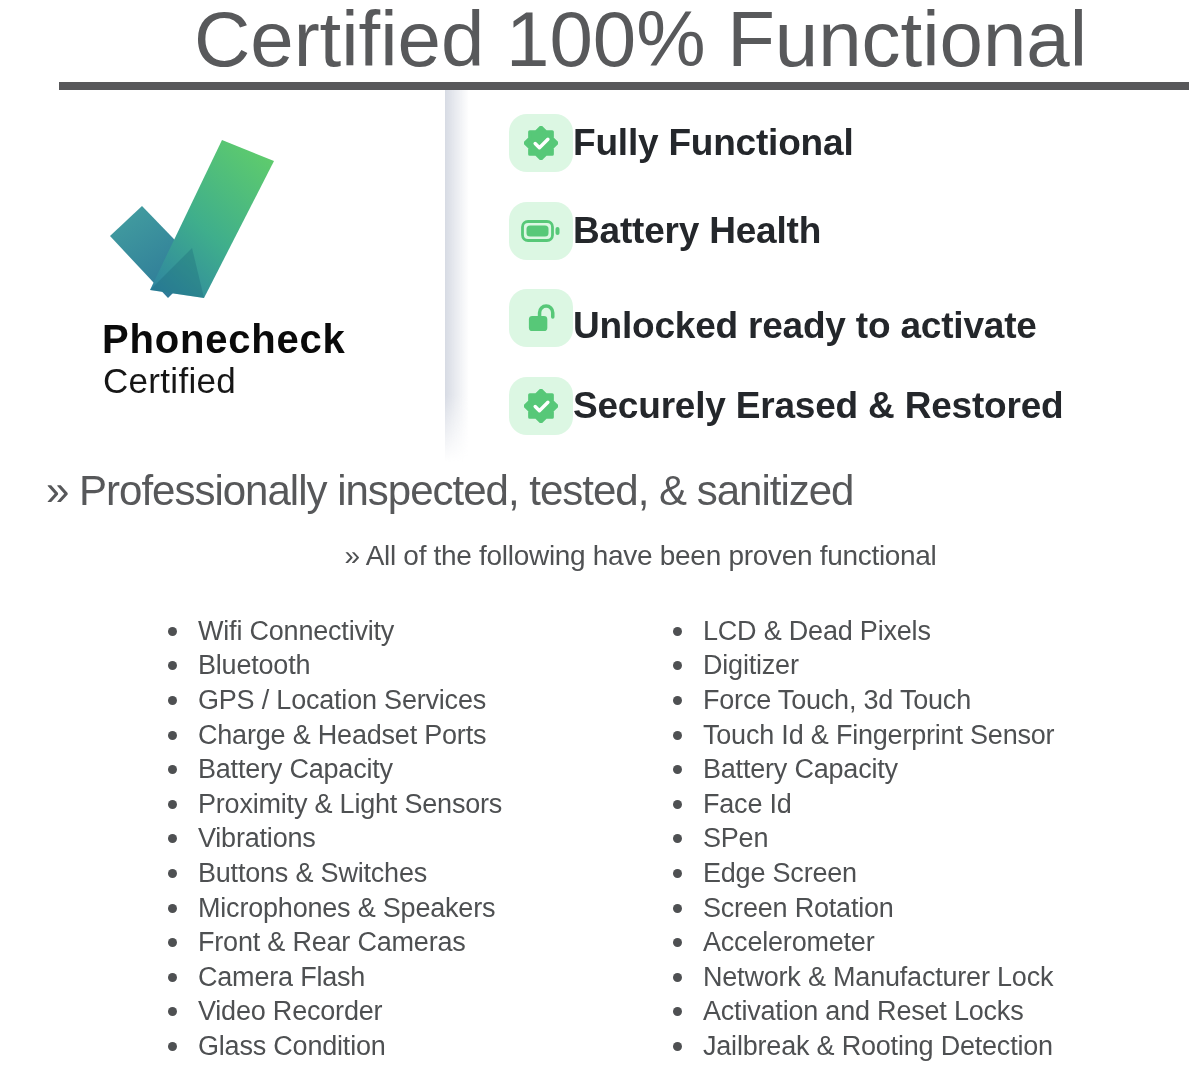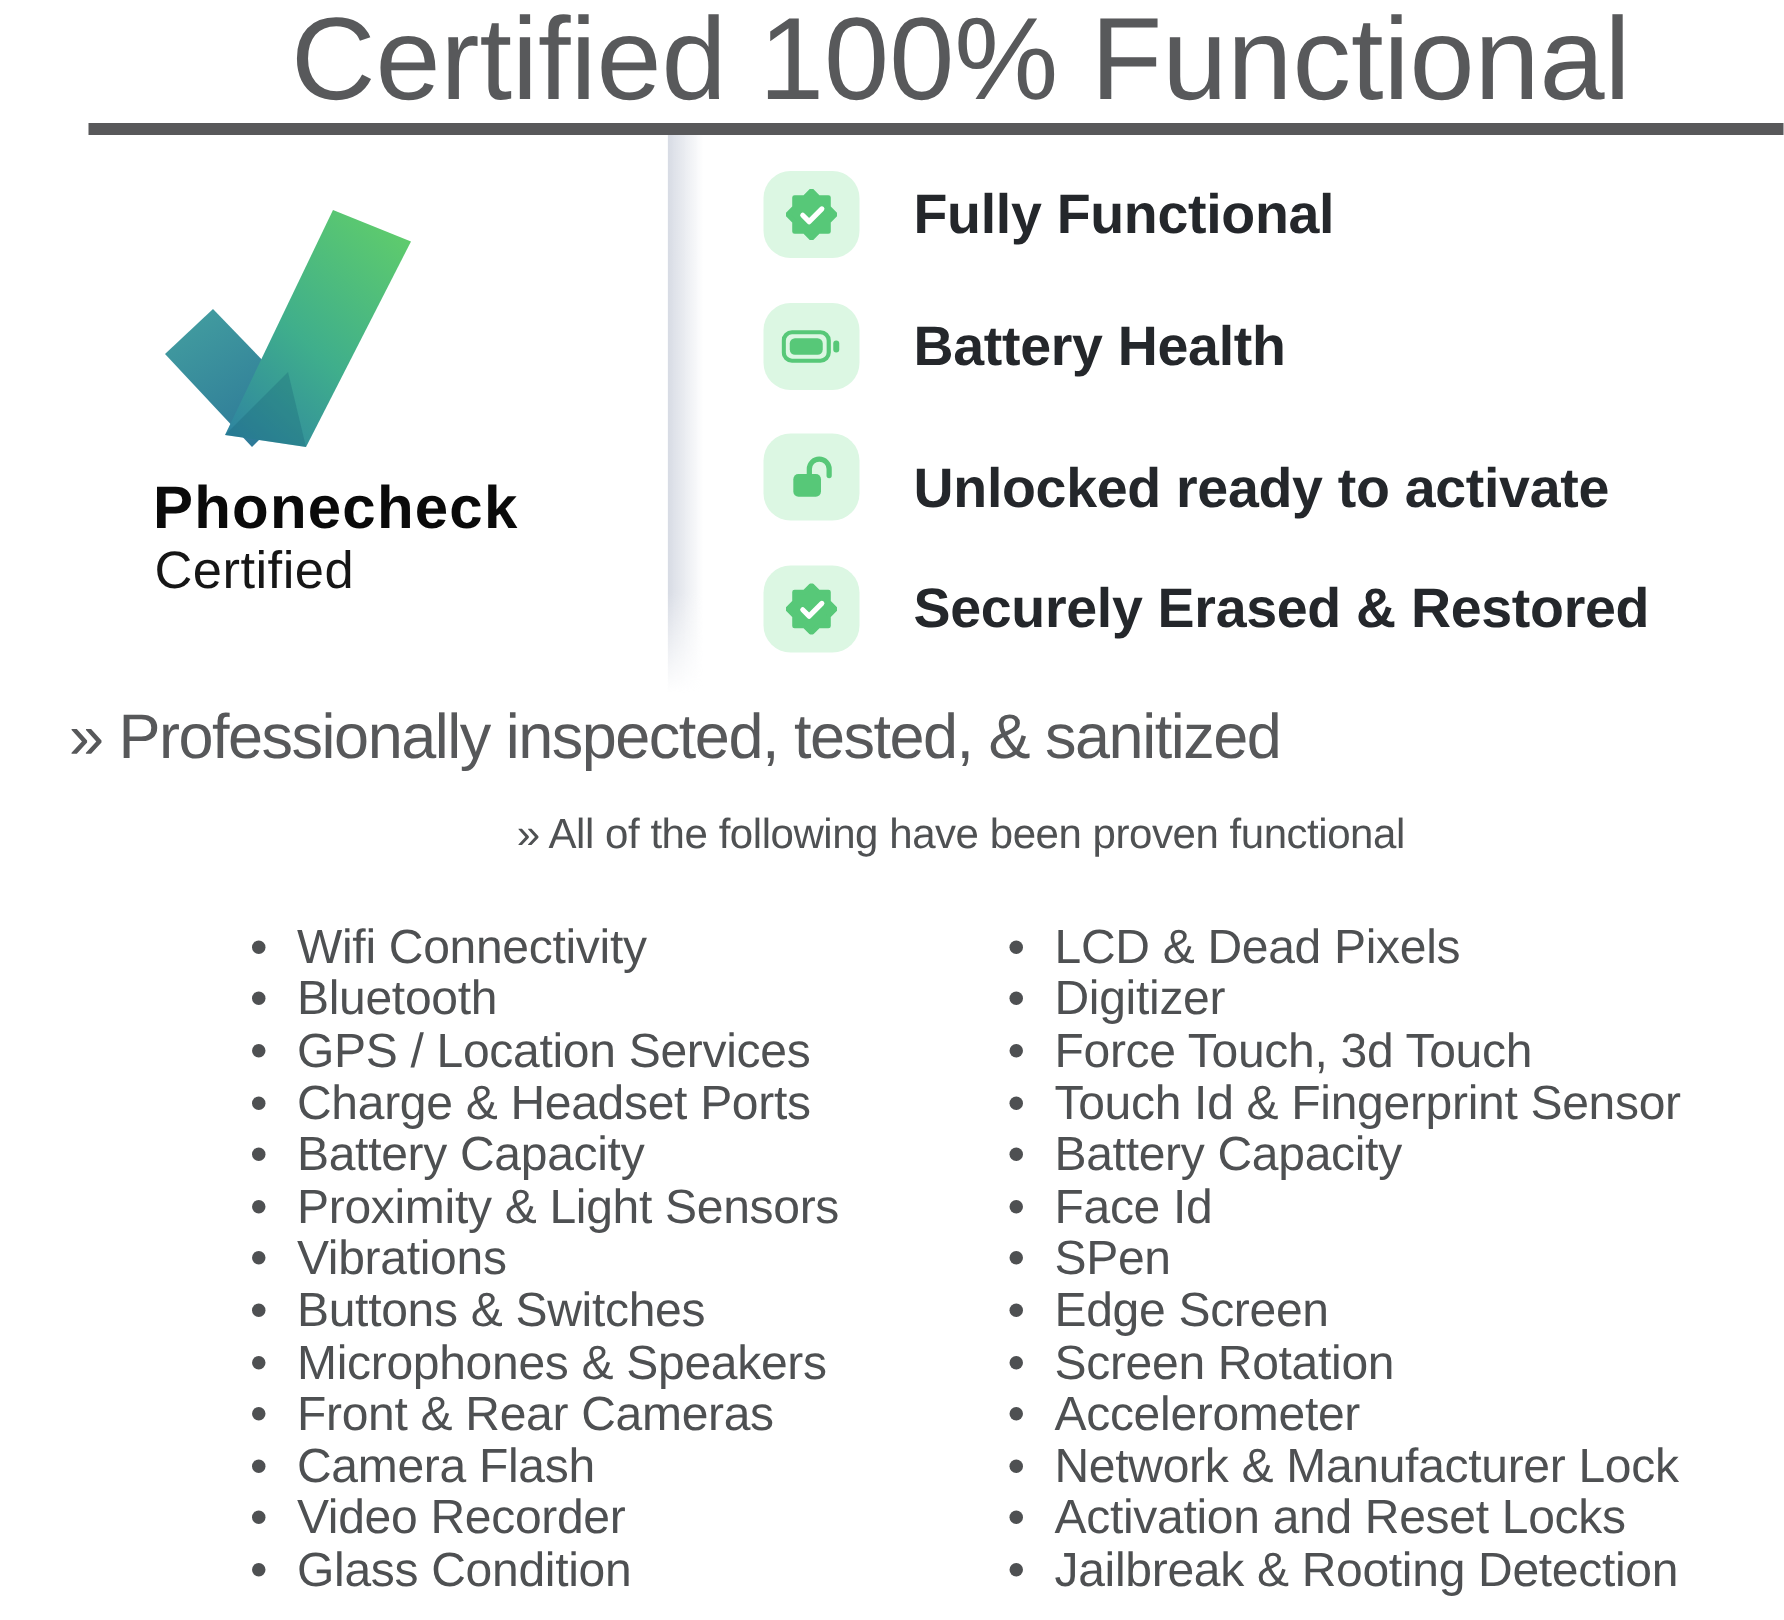--- a/index.html
+++ b/index.html
@@ -34,21 +34,21 @@
   
   .divider {
     position:absolute; left:399px; top:90px; width:24px; height:372px;
     background:linear-gradient(to right, #d7dbe4, rgba(255,255,255,0));
     -webkit-mask-image:linear-gradient(to bottom, #000 82%, transparent);
             mask-image:linear-gradient(to bottom, #000 82%, transparent);
   }
 
   
   .badges { position:absolute; left:463px; top:114px; width:720px; height:330px; }
-  .badge-row { position:absolute; left:0; display:flex; align-items:center; gap:36px; height:58px; }
+  .badge-row { position:absolute; left:0; display:flex; align-items:center; height:58px; }
   .badge-row.r0 { top:0; }
   .badge-row.r1 { top:88px; }
   .badge-row.r2 { top:175px;align-items:flex-end; }
   .badge-row.r3 { top:263px; }
   .tile {
     width:64px; height:58px; border-radius:18px; background:#dcf7e3;
     display:flex; align-items:center; justify-content:center; flex:none;
   }
   .badge-label {
     font-size:37px; font-weight:700; color:#24272b; letter-spacing:-0.2px;
@@ -64,21 +64,21 @@
     position:absolute; top:540px; left:0; width:100%; text-align:center;
     font-size:28px; font-weight:400; color:#4f5153; letter-spacing:-0.3px; white-space:nowrap;
   }
 
   
   .checklist { position:absolute; top:614px; list-style:none; }
   .checklist.left  { left:113px; }
   .checklist.right { left:618px; }
   .checklist li {
     display:flex; align-items:center; height:34.6px;
-    font-size:32px; color:#4e5052; letter-spacing:-0.2px; white-space:nowrap;
+    font-size:27px; color:#4e5052; letter-spacing:-0.2px; white-space:nowrap;
   }
   .dot {
     width:9px; height:9px; border-radius:50%; background:#4e5052;
     margin:0 21px 0 9px; flex:none;
   }
 </style>
 </head>
 <body>
 
 <div class="page">

